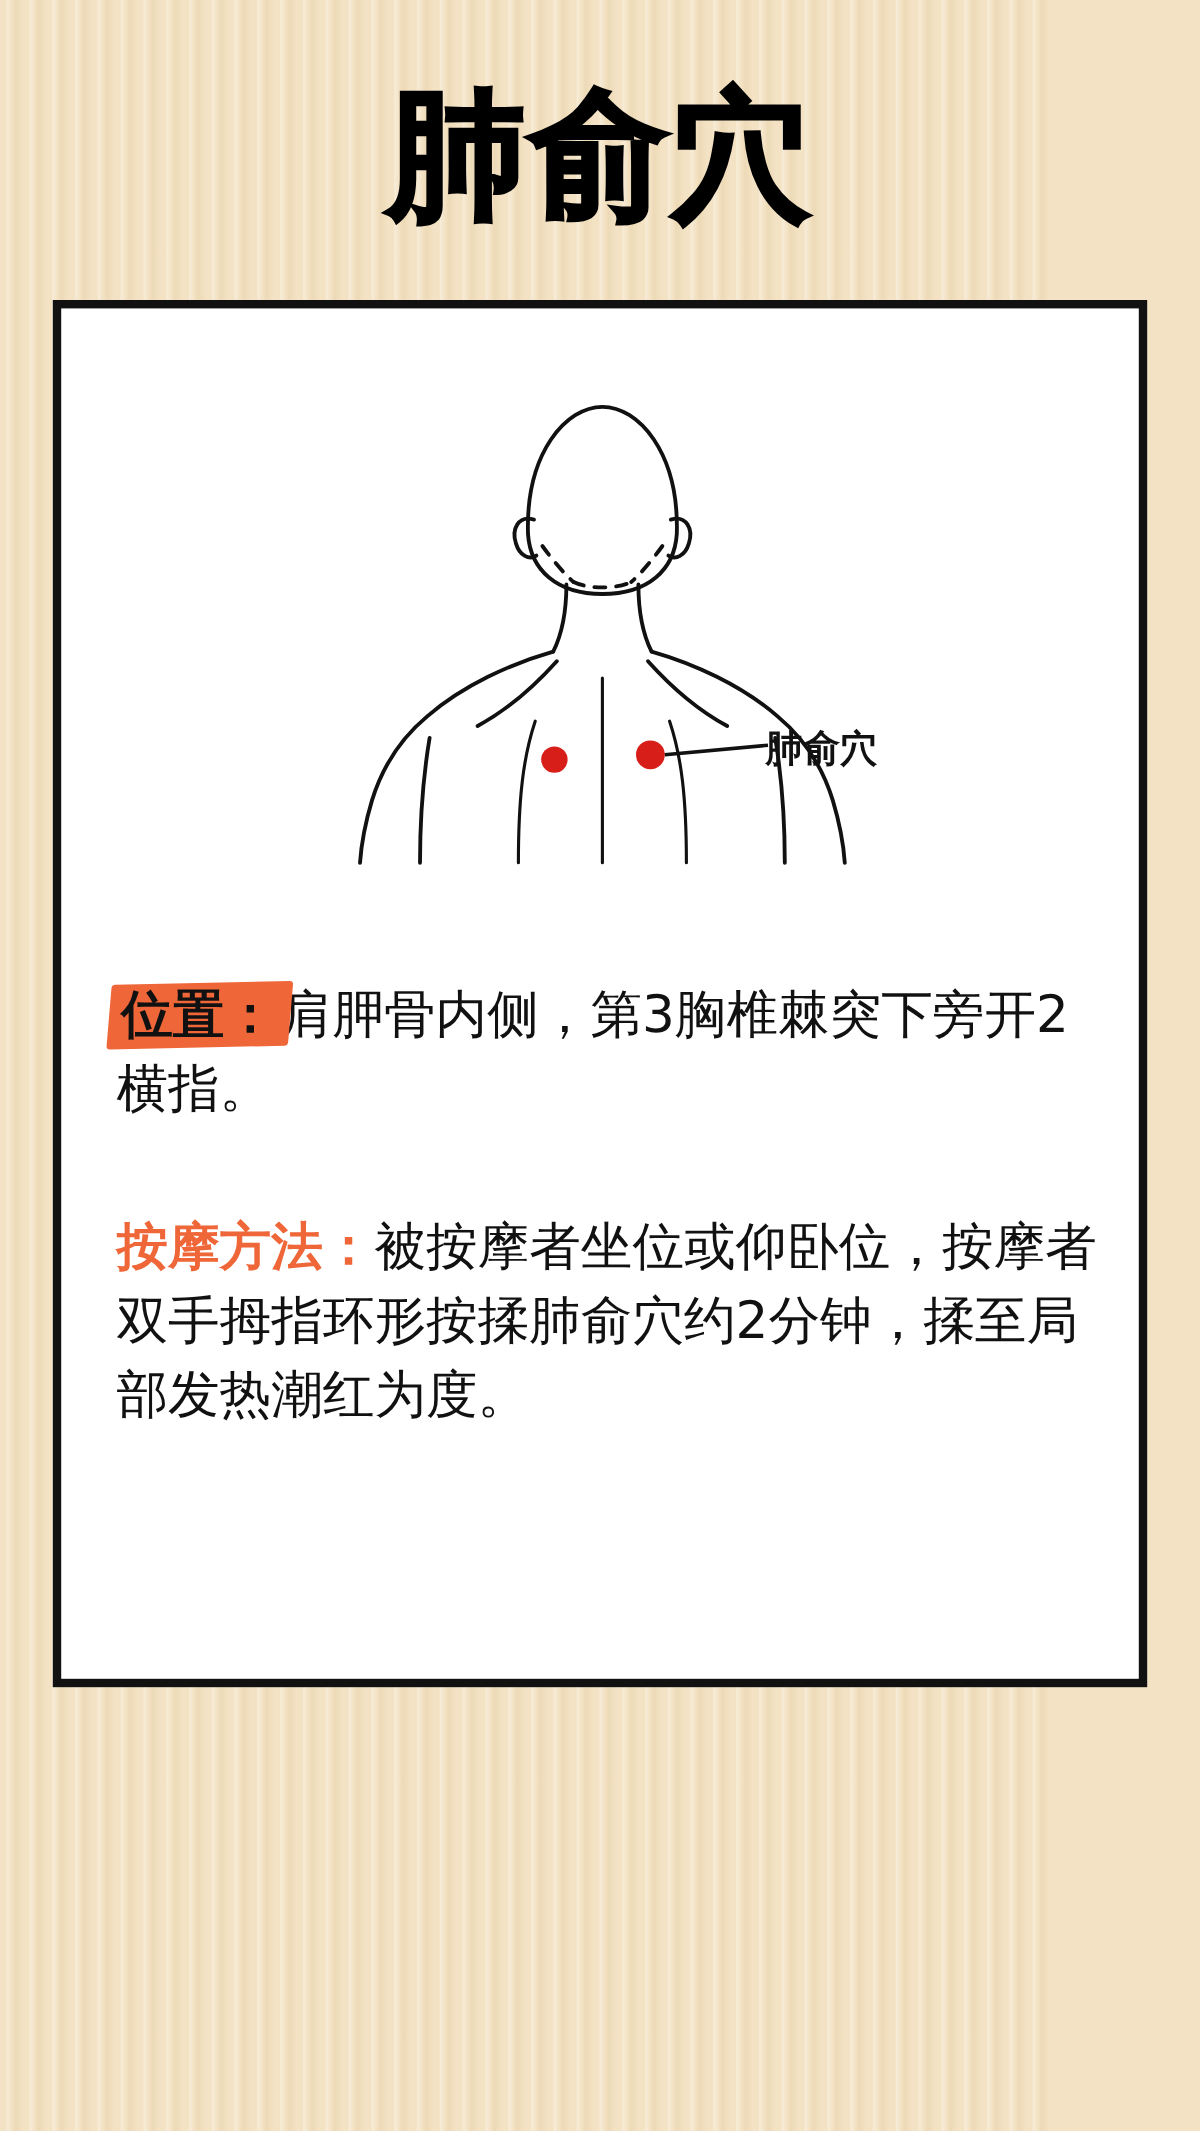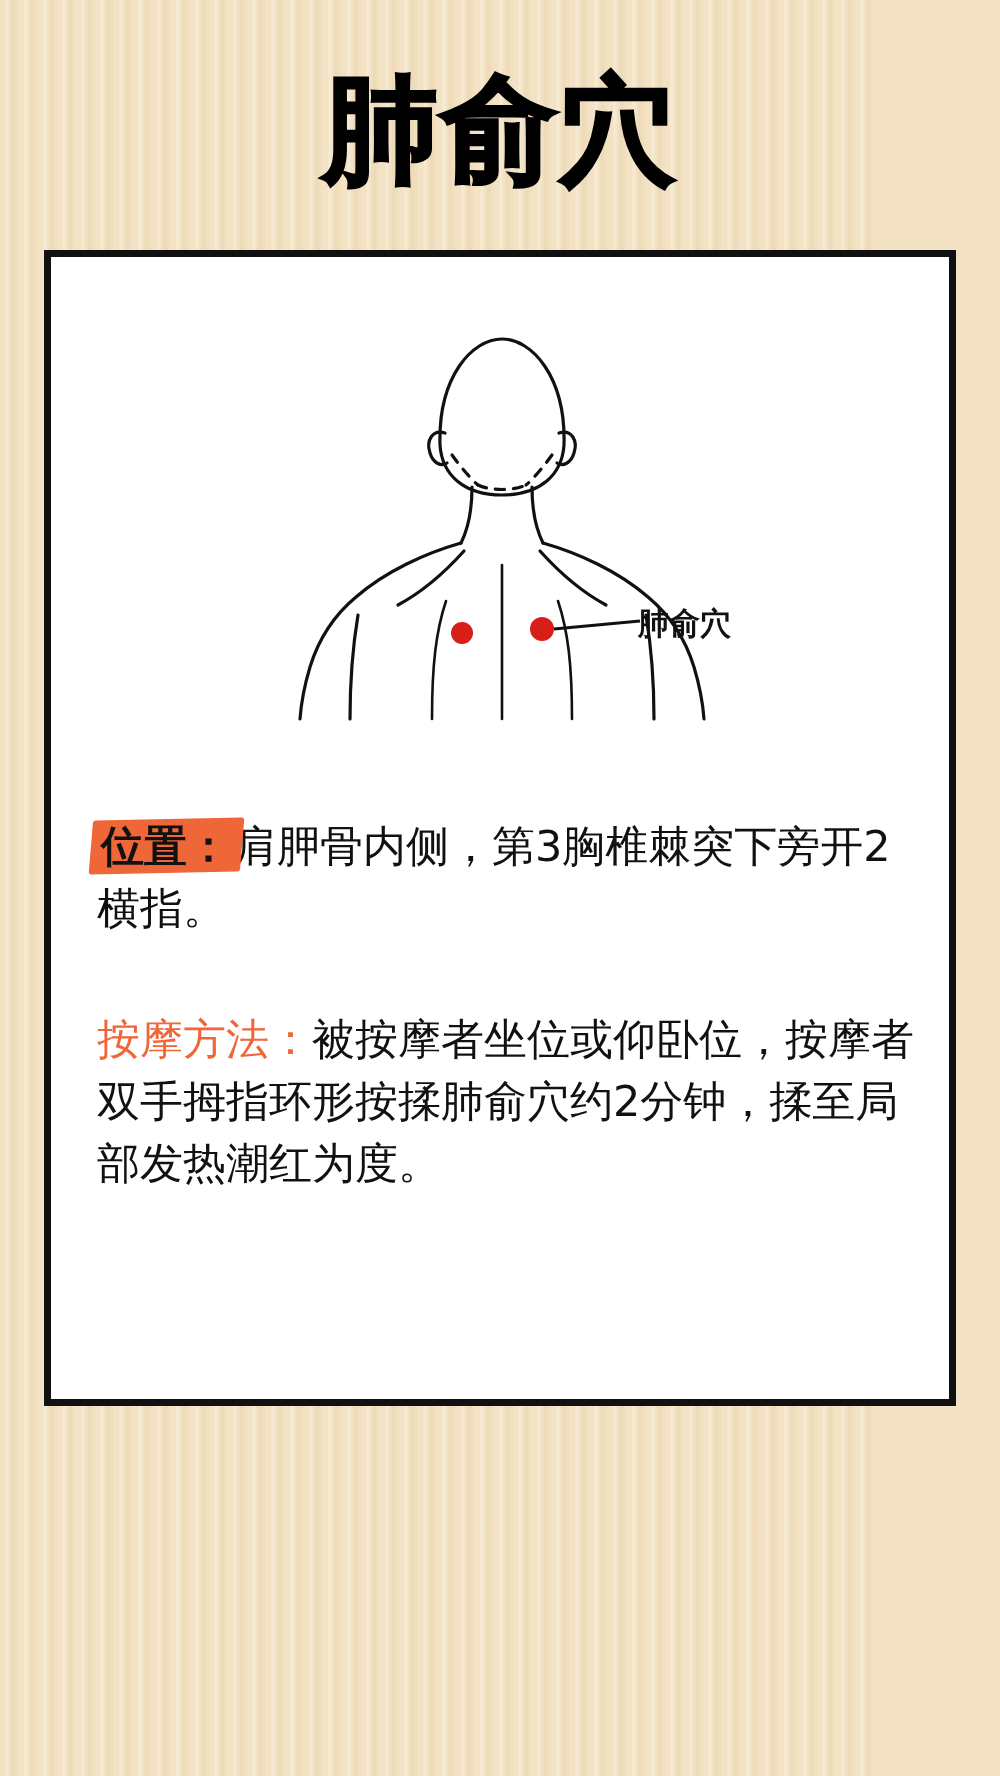--- a/index.html
+++ b/index.html
@@ -112,21 +112,21 @@
     left: -6px;
     top: 4px;
     width: calc(100% + 14px);
     height: 54px;
     background: #ef6638;
     transform: skewX(-6deg) rotate(-1.2deg);
     z-index: -1;
     border-radius: 3px;
   }
   .hl-method {
-    font-weight: normal;
+    font-weight: bold;
     color: #ef6638;
     text-align: right;
   }
 </style>
 </head>
 <body>
 
 <div class="page">
   <div class="bg-grain"></div>
 

